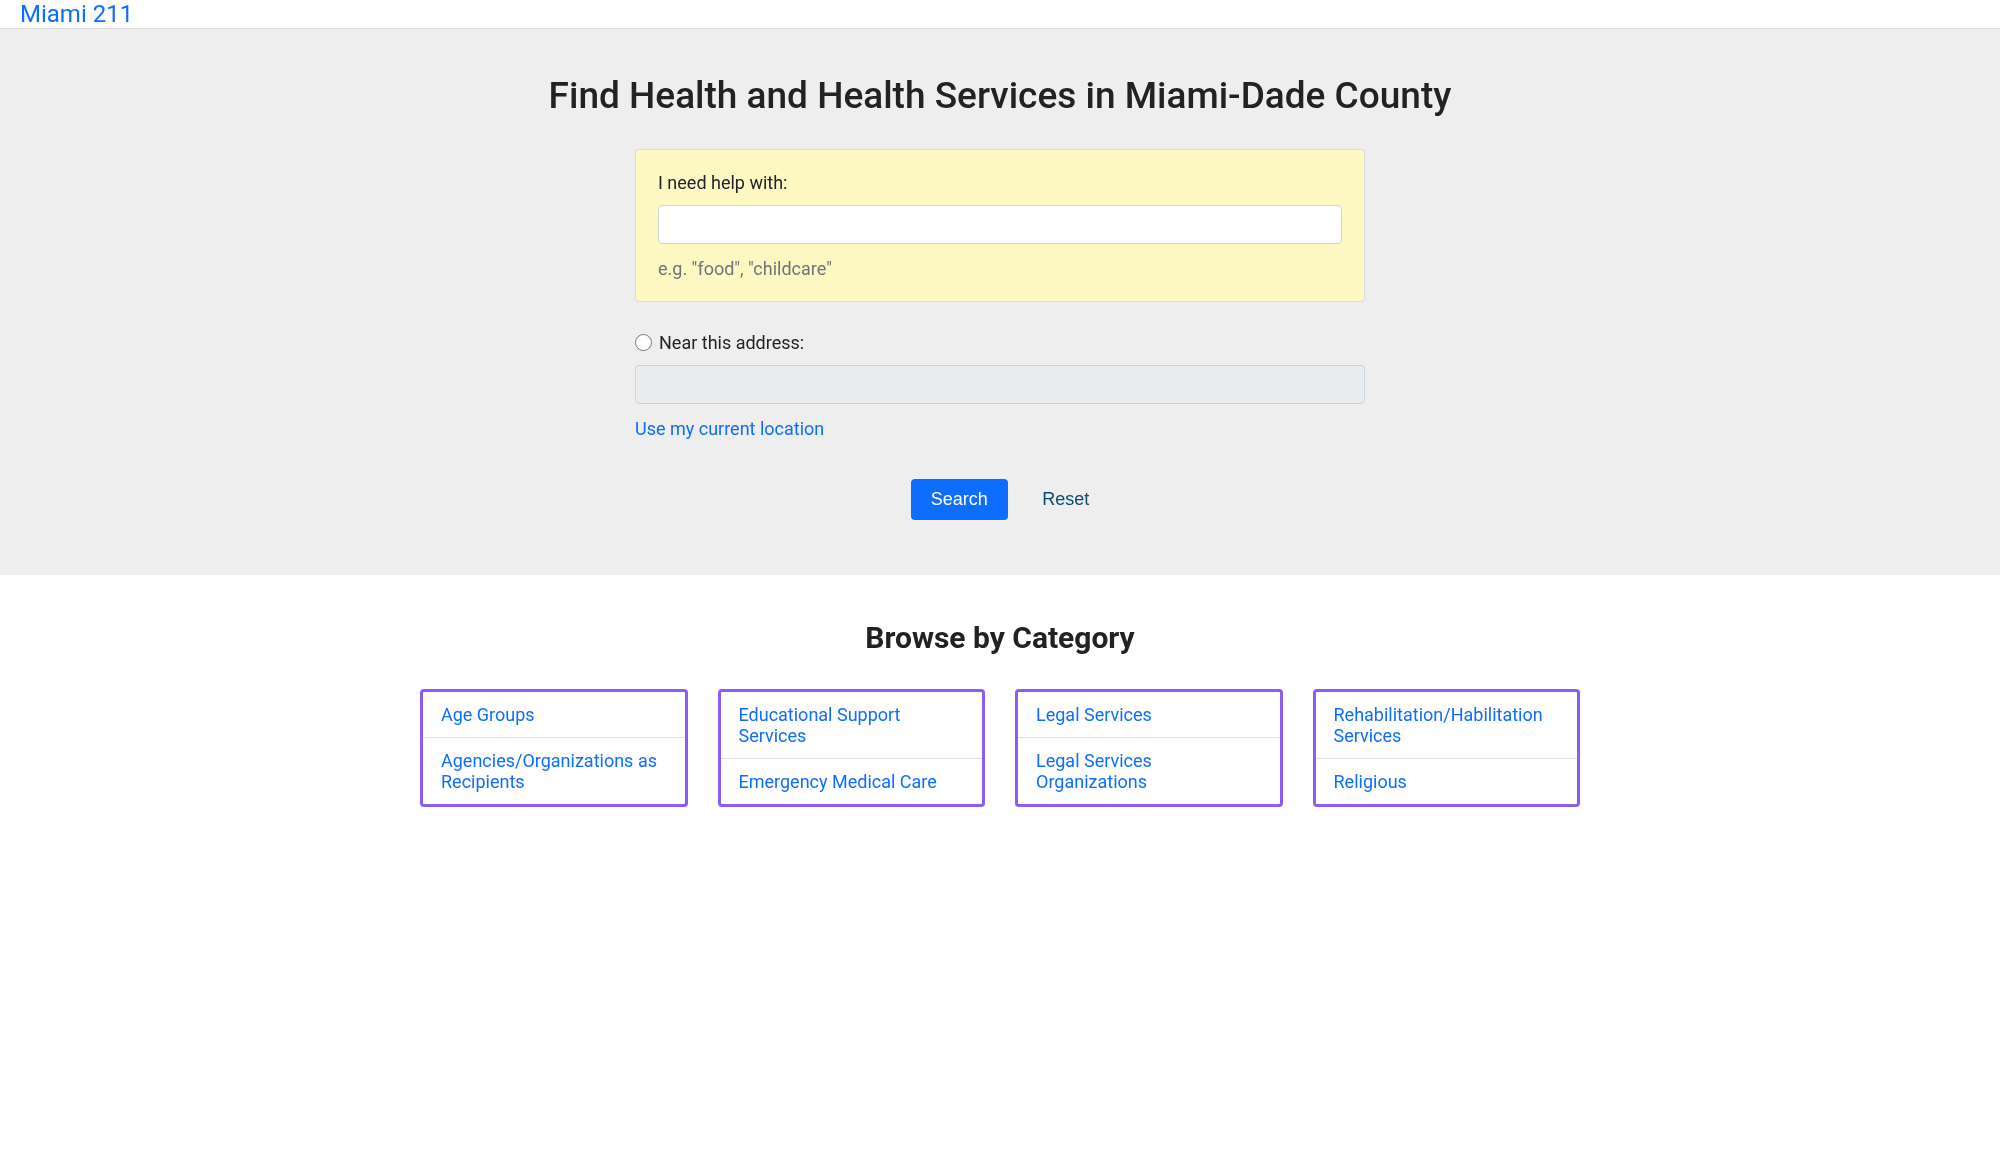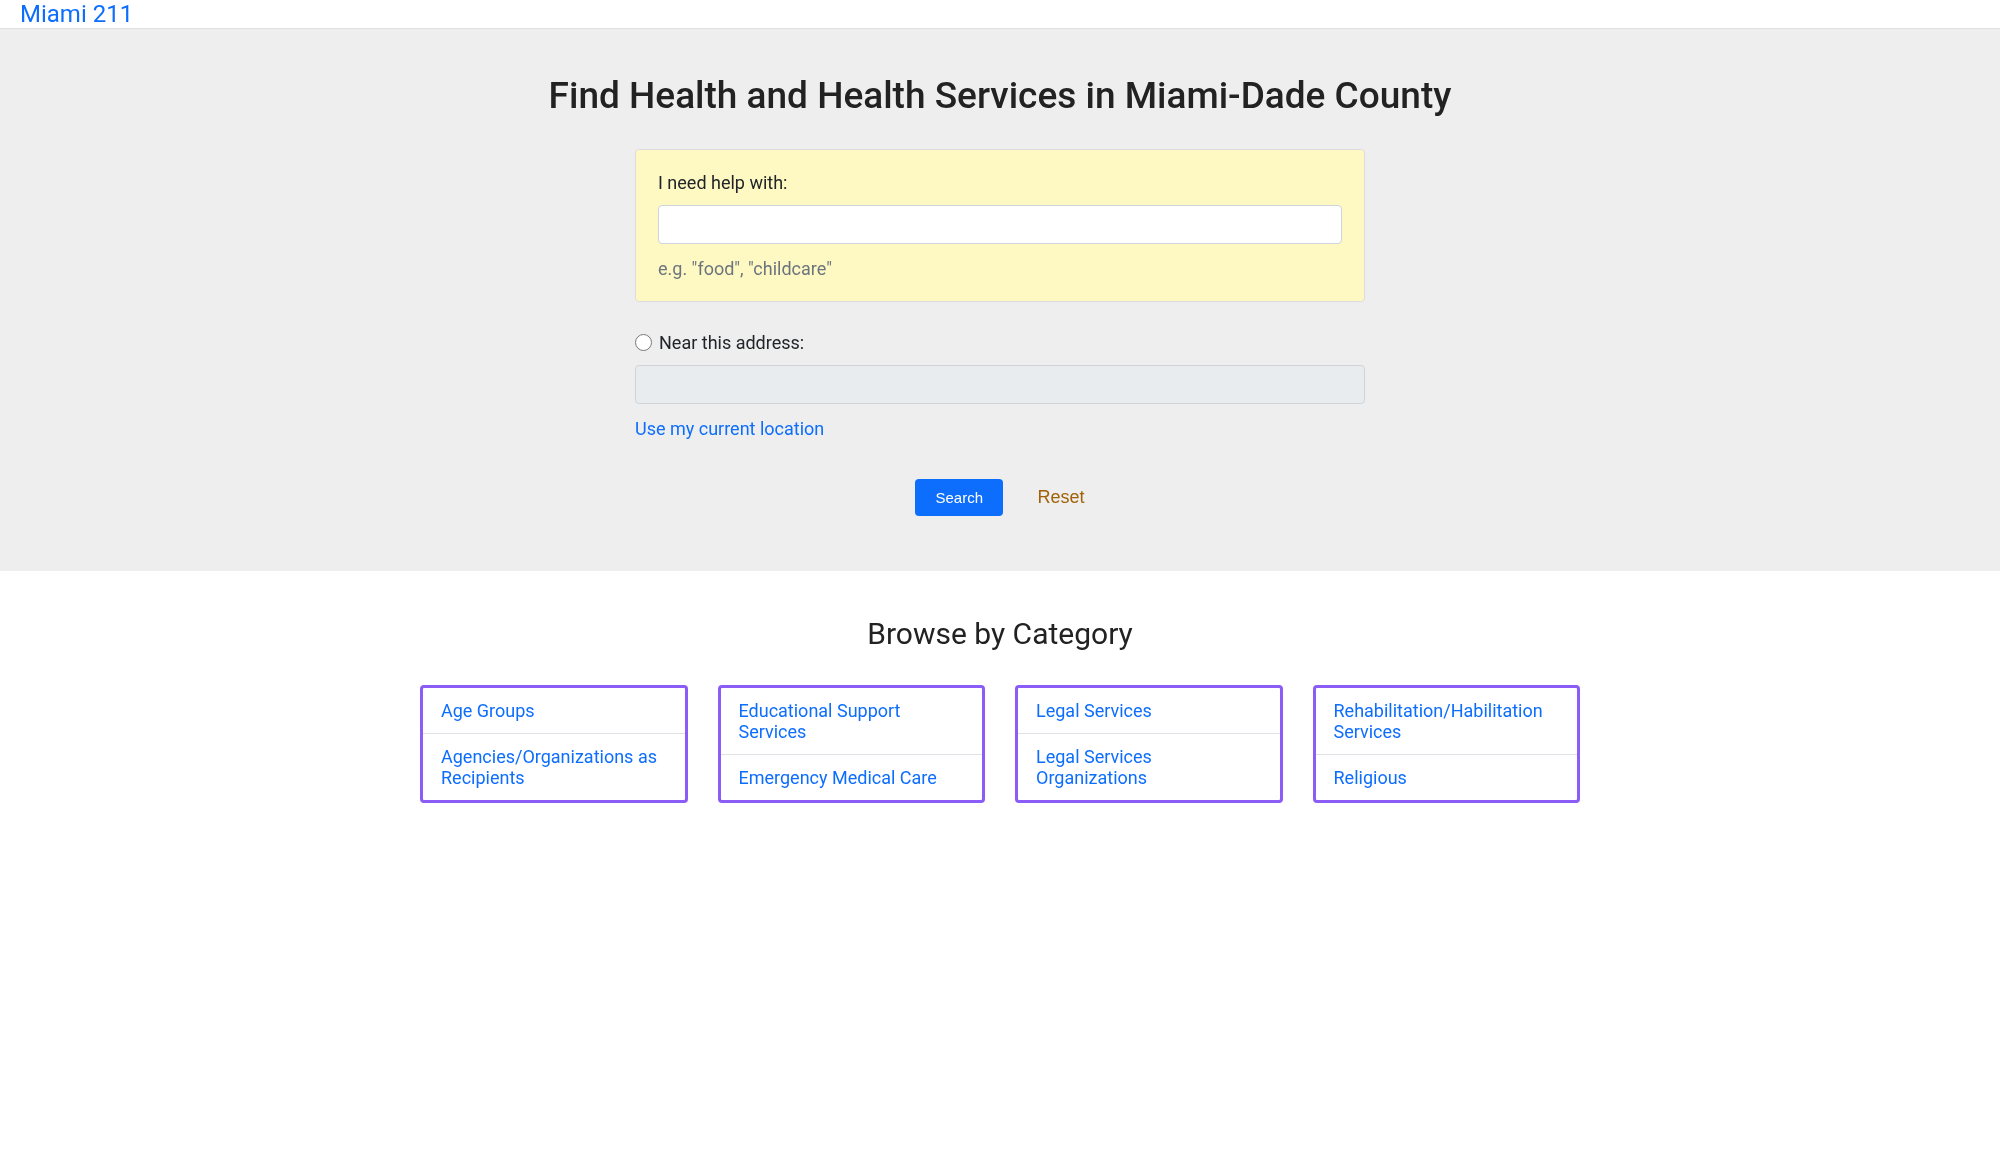--- a/index.html
+++ b/index.html
@@ -97,38 +97,38 @@
   .button-row {
     text-align: center;
     margin-top: 40px;
   }
   .btn-primary {
     background: #0d6efd;
     color: #fff;
     border: none;
     border-radius: 4px;
     padding: 10px 20px;
-    font-size: 15px;
+    font-size: 18px;
     cursor: pointer;
     margin-right: 30px;
   }
   .btn-link {
     background: none;
     border: none;
-    color: #a16207;
+    color: #0c4a6e;
     font-size: 18px;
     cursor: pointer;
   }
   .browse-section {
     padding: 45px 0;
   }
   .browse-section h2 {
     text-align: center;
     font-size: 30px;
-    font-weight: 400;
+    font-weight: 700;
     margin-bottom: 34px;
     color: #222;
   }
   .category-columns {
     display: grid;
     grid-template-columns: repeat(4, 1fr);
     gap: 30px;
   }
   .category-col {
     border: 3px solid #8b5cf6;

